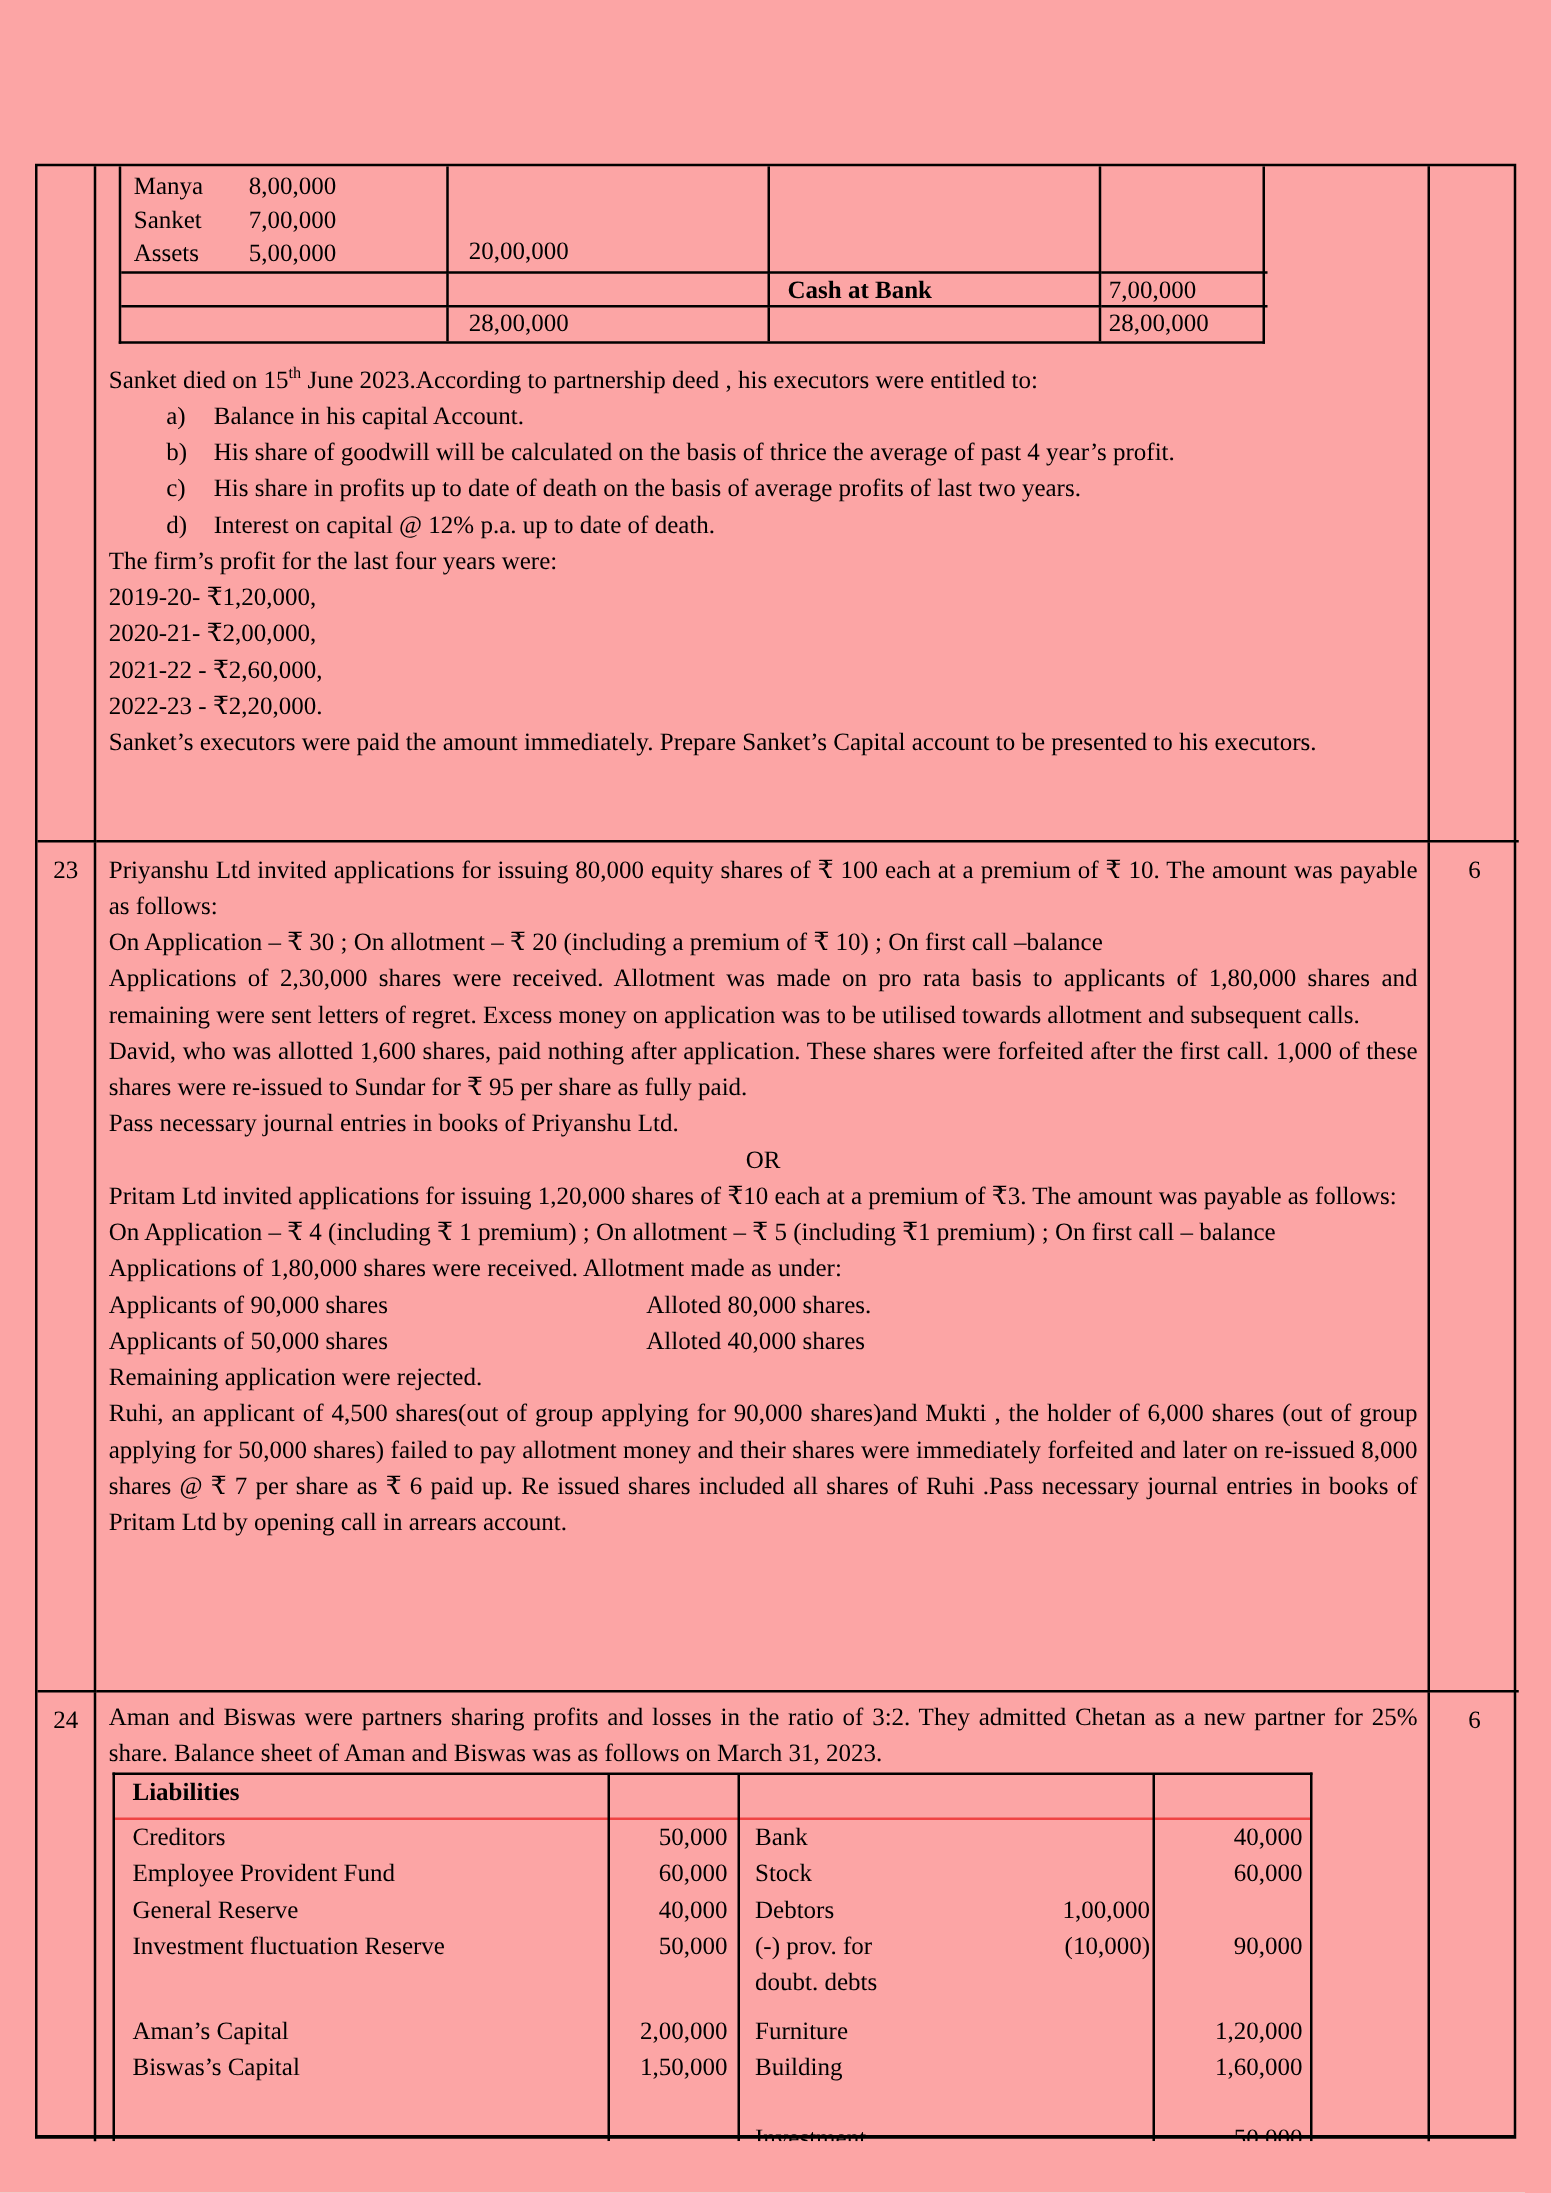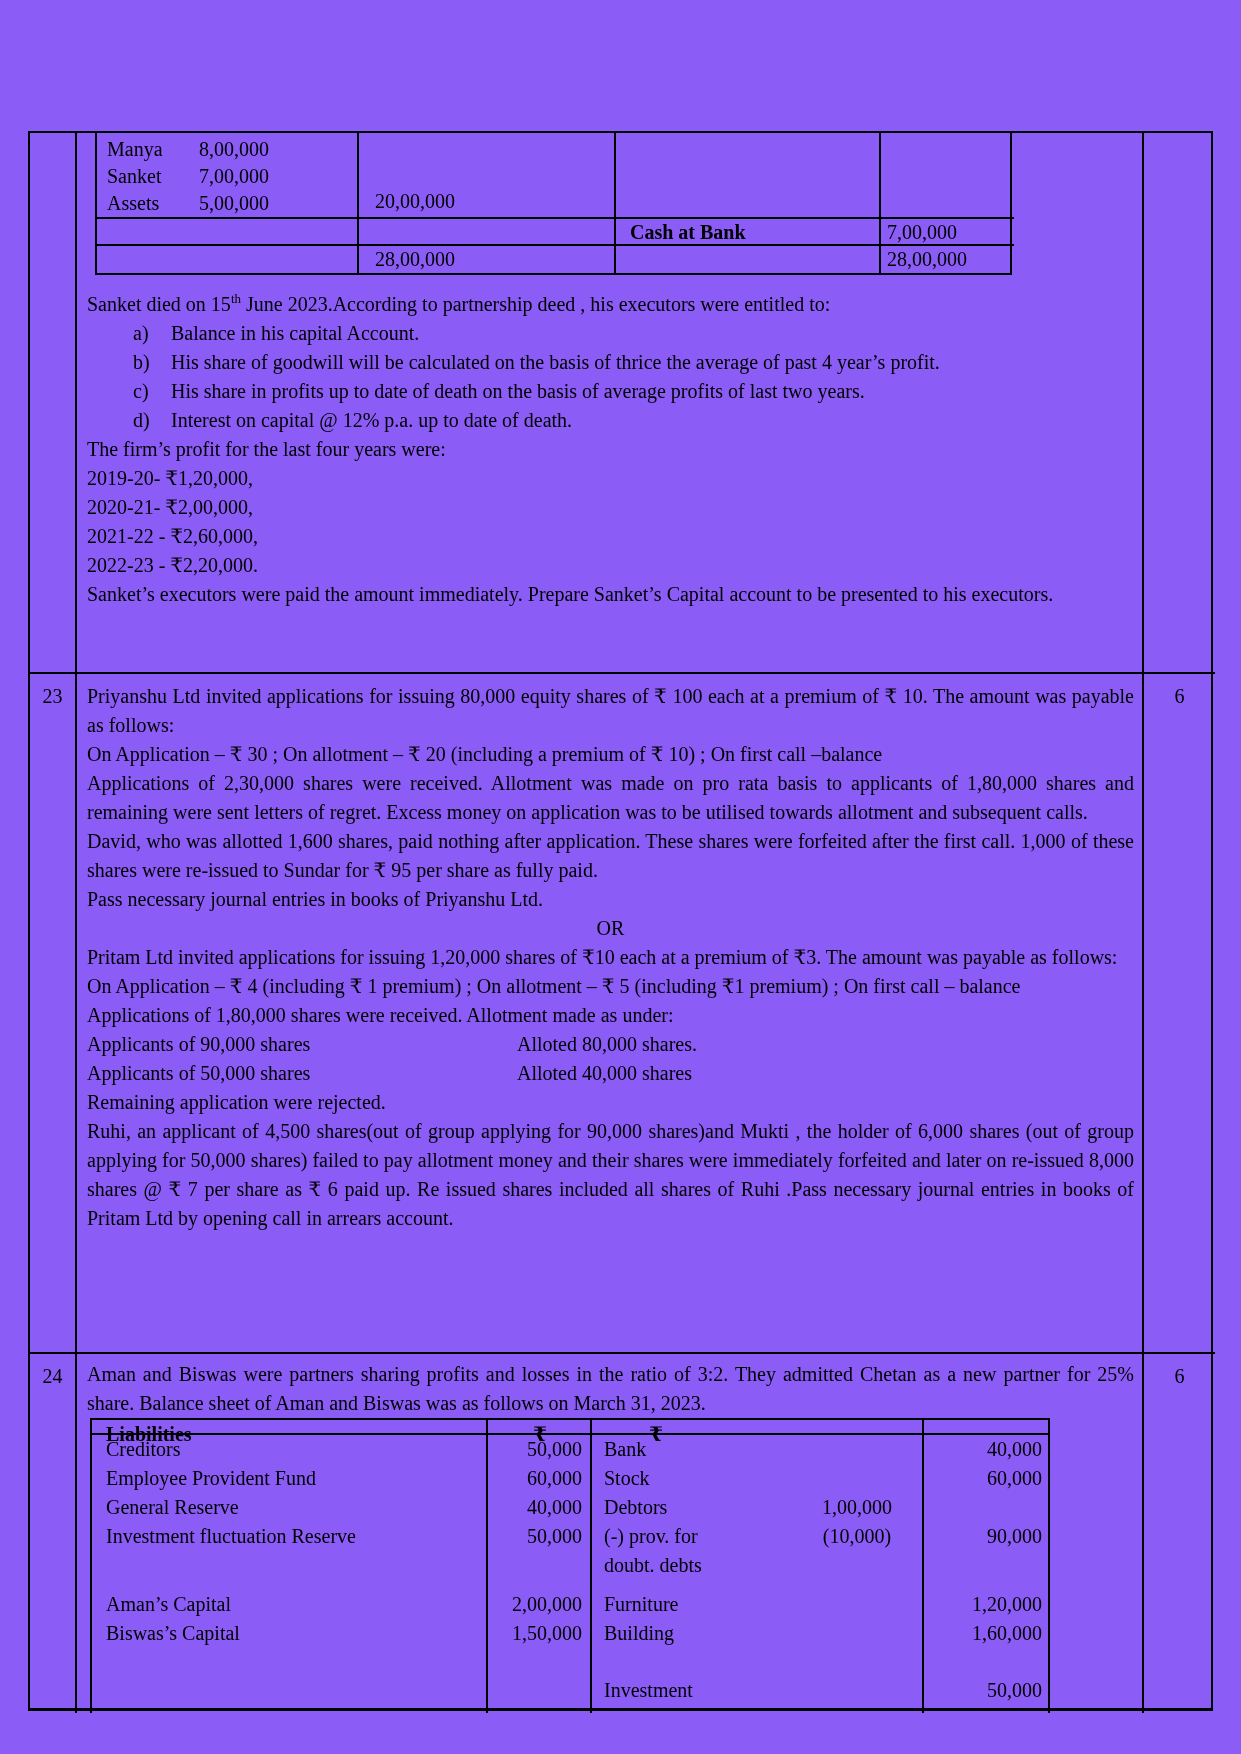--- a/index.html
+++ b/index.html
@@ -1,18 +1,18 @@
 <!DOCTYPE html>
 <html><head>
 <meta charset="utf-8">
 <style>
   * { margin:0; padding:0; box-sizing:border-box; }
   html,body { background:#e8e8e8; }
   .page {
-    position:relative; width:1241px; height:1754px; background:#8b5cf6;
+    position:relative; width:1241px; height:1754px; background:#fca5a5;
     font-family:"Liberation Serif","DejaVu Serif",serif;
     font-size:20px; line-height:29px; color:#000;
     margin:0 auto; overflow:hidden;
   }
   .outer {
     position:absolute; left:28px; top:131px; width:1185px; height:1580px;
     display:grid; grid-template-columns:47px 1067px 71px;
     grid-template-rows:541px 680px 359px;
     border:2px solid #000; border-bottom:3px solid #000;
   }
@@ -49,27 +49,27 @@
   .allot { display:flex; }
   .allot .al { width:430px; flex:0 0 430px; }
   .q-first { padding-top:8px; }
   .mt3 { margin-top:15px; }
 
   
   .bs-table { position:relative; margin-left:3px; width:960px; height:295px;
               border:2px solid #000; border-bottom:none; overflow:hidden; }
   .bs-v { position:absolute; top:0; bottom:0; width:2px; background:#000; }
   .bs-v1 { left:394px; } .bs-v2 { left:498px; } .bs-v3 { left:830px; }
-  .bs-head { display:flex; height:15px; border-bottom:2px solid #000000; font-weight:bold; line-height:29px; }
+  .bs-head { display:flex; height:36px; border-bottom:2px solid #ef4444; font-weight:bold; line-height:29px;flex-direction:column; }
   .bs-row { display:flex; height:29px; }
   .bs-l  { width:396px; flex:0 0 396px; padding-left:14px; }
   .bs-la { width:104px; flex:0 0 104px; text-align:right; padding-right:10px; }
   .bs-a  { width:332px; flex:0 0 332px; padding-left:12px; display:flex; }
   .bs-an { flex:1 1 auto; }
-  .bs-as { width:130px; flex:0 0 130px; text-align:center; padding-right:4px; }
+  .bs-as { width:130px; flex:0 0 130px; text-align:right; padding-right:4px; }
   .bs-aa { width:128px; flex:0 0 128px; text-align:right; padding-right:10px; }
   .bs-hc { text-align:center; padding:0; }
   .gap10 { height:10px; } .gap28 { height:28px; }
 </style>
 </head>
 <body>
 
 <div class="page">
   <div class="outer">
 

